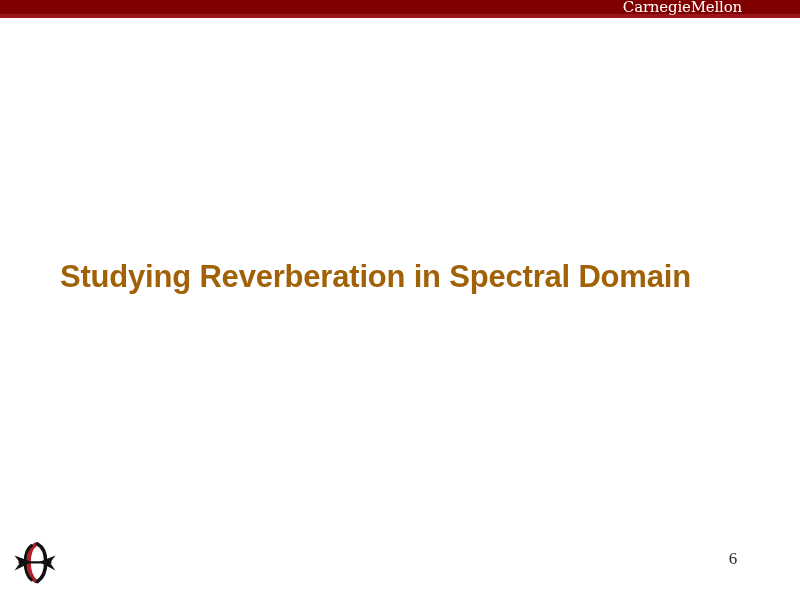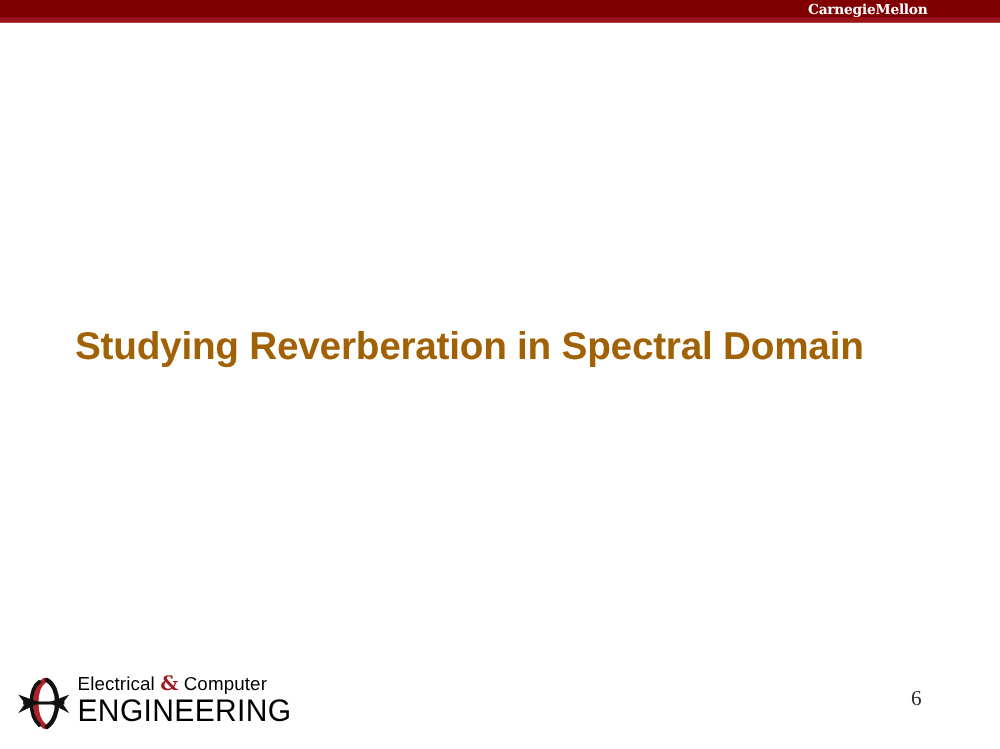--- a/index.html
+++ b/index.html
@@ -38,22 +38,22 @@
     background: #9b1419;
   }
   .cmu-wordmark {
     position: absolute;
     right: 58px;
     top: 1px;
     height: 13px;
     line-height: 13px;
     color: #ffffff;
     font-family: "DejaVu Serif", serif;
-    font-weight: bold;
-    font-size: 11px;
+    font-weight: normal;
+    font-size: 15px;
     letter-spacing: -0.2px;
     white-space: nowrap;
     text-align: center;
   }
 
   
   .slide-title {
     position: absolute;
     left: 60px;
     top: 258px;
@@ -151,22 +151,18 @@
         <path d="M19.5 5.5 C 11.0 11.5, 11.0 32.5, 19.5 40.0" fill="none" stroke="#111111" stroke-width="3.0" stroke-linecap="round"></path>
 
         <path d="M2.5 15.5 L 20.0 22.0 L 2.5 30.5 L 8.0 22.8 Z" fill="#111111"></path>
 
         <path d="M43.5 15.5 L 27.0 22.0 L 43.5 30.5 L 38.0 22.8 Z" fill="#111111"></path>
 
         <path d="M6.5 21.2 L 39.5 21.2 L 39.5 23.6 L 6.5 23.6 Z" fill="#111111"></path>
       </svg>
     </div>
 
-    <div class="ece-wordmark">
-      <div class="ece-line1"><span>Electrical </span><span class="ece-amp">&amp;</span><span> Computer</span></div>
-      <div class="ece-line2">ENGINEERING</div>
-    </div>
 
   </div>
 
   <div class="page-number">6</div>
 
 </div>
 
 </body></html>

